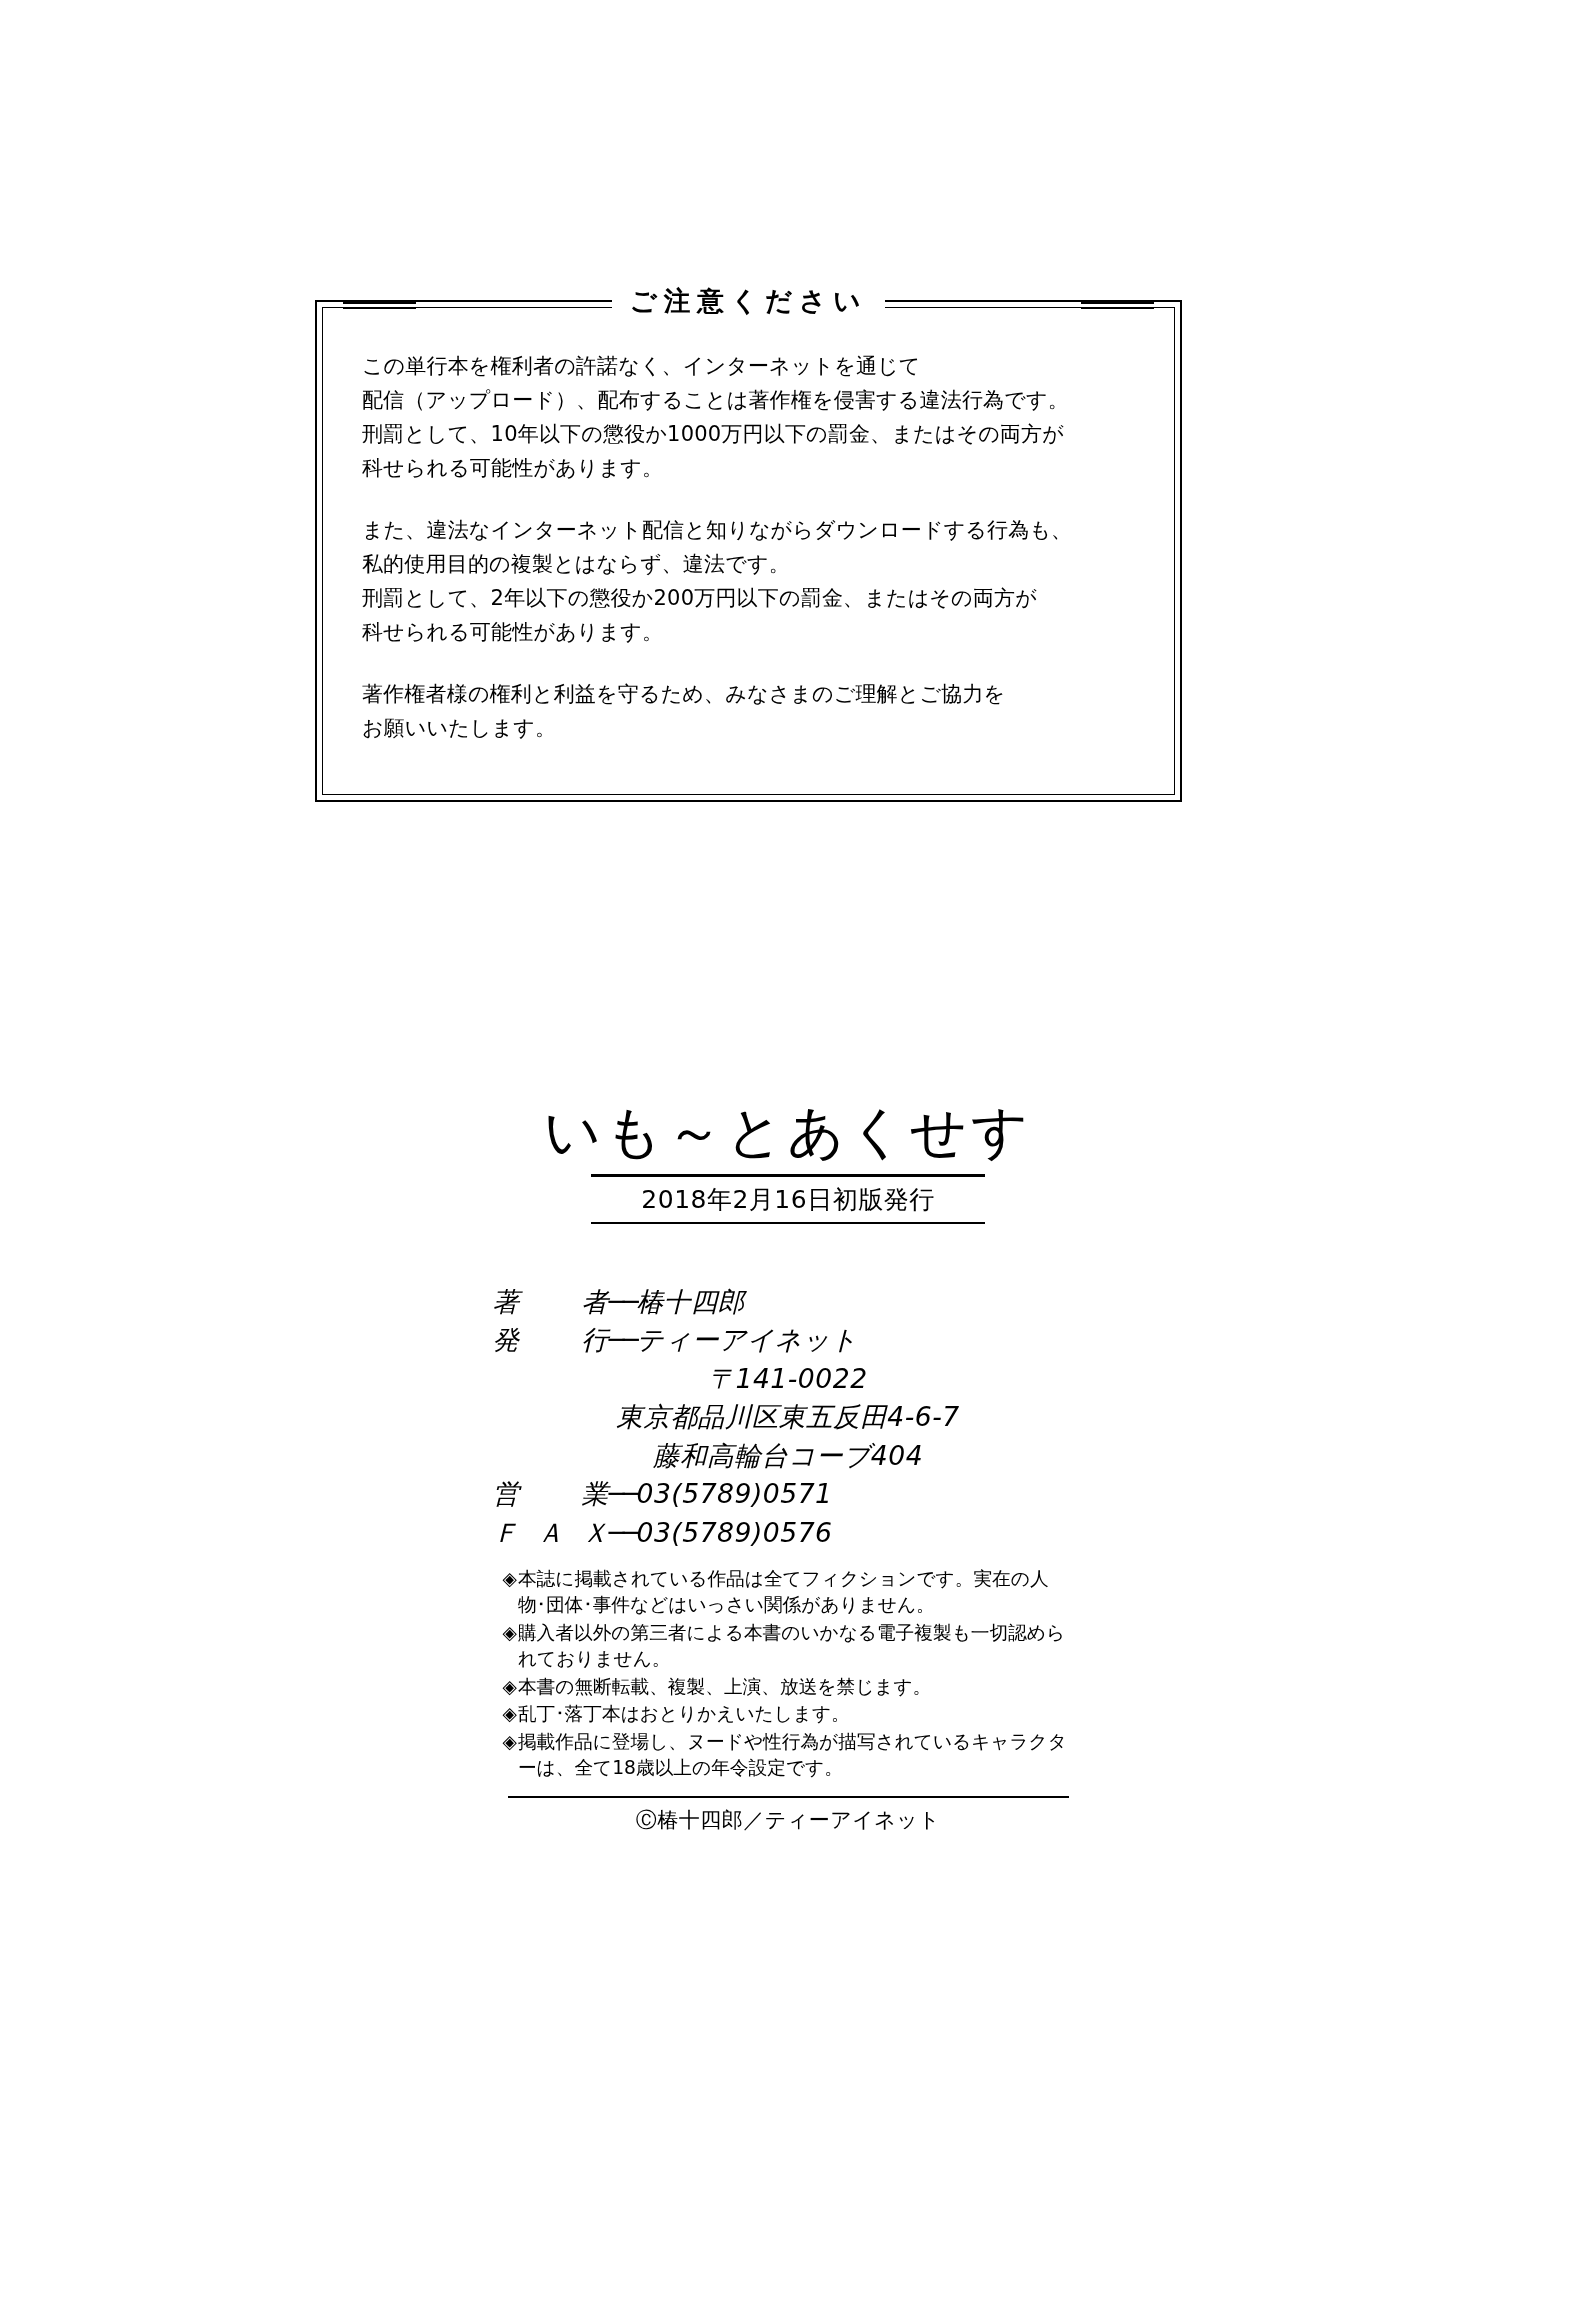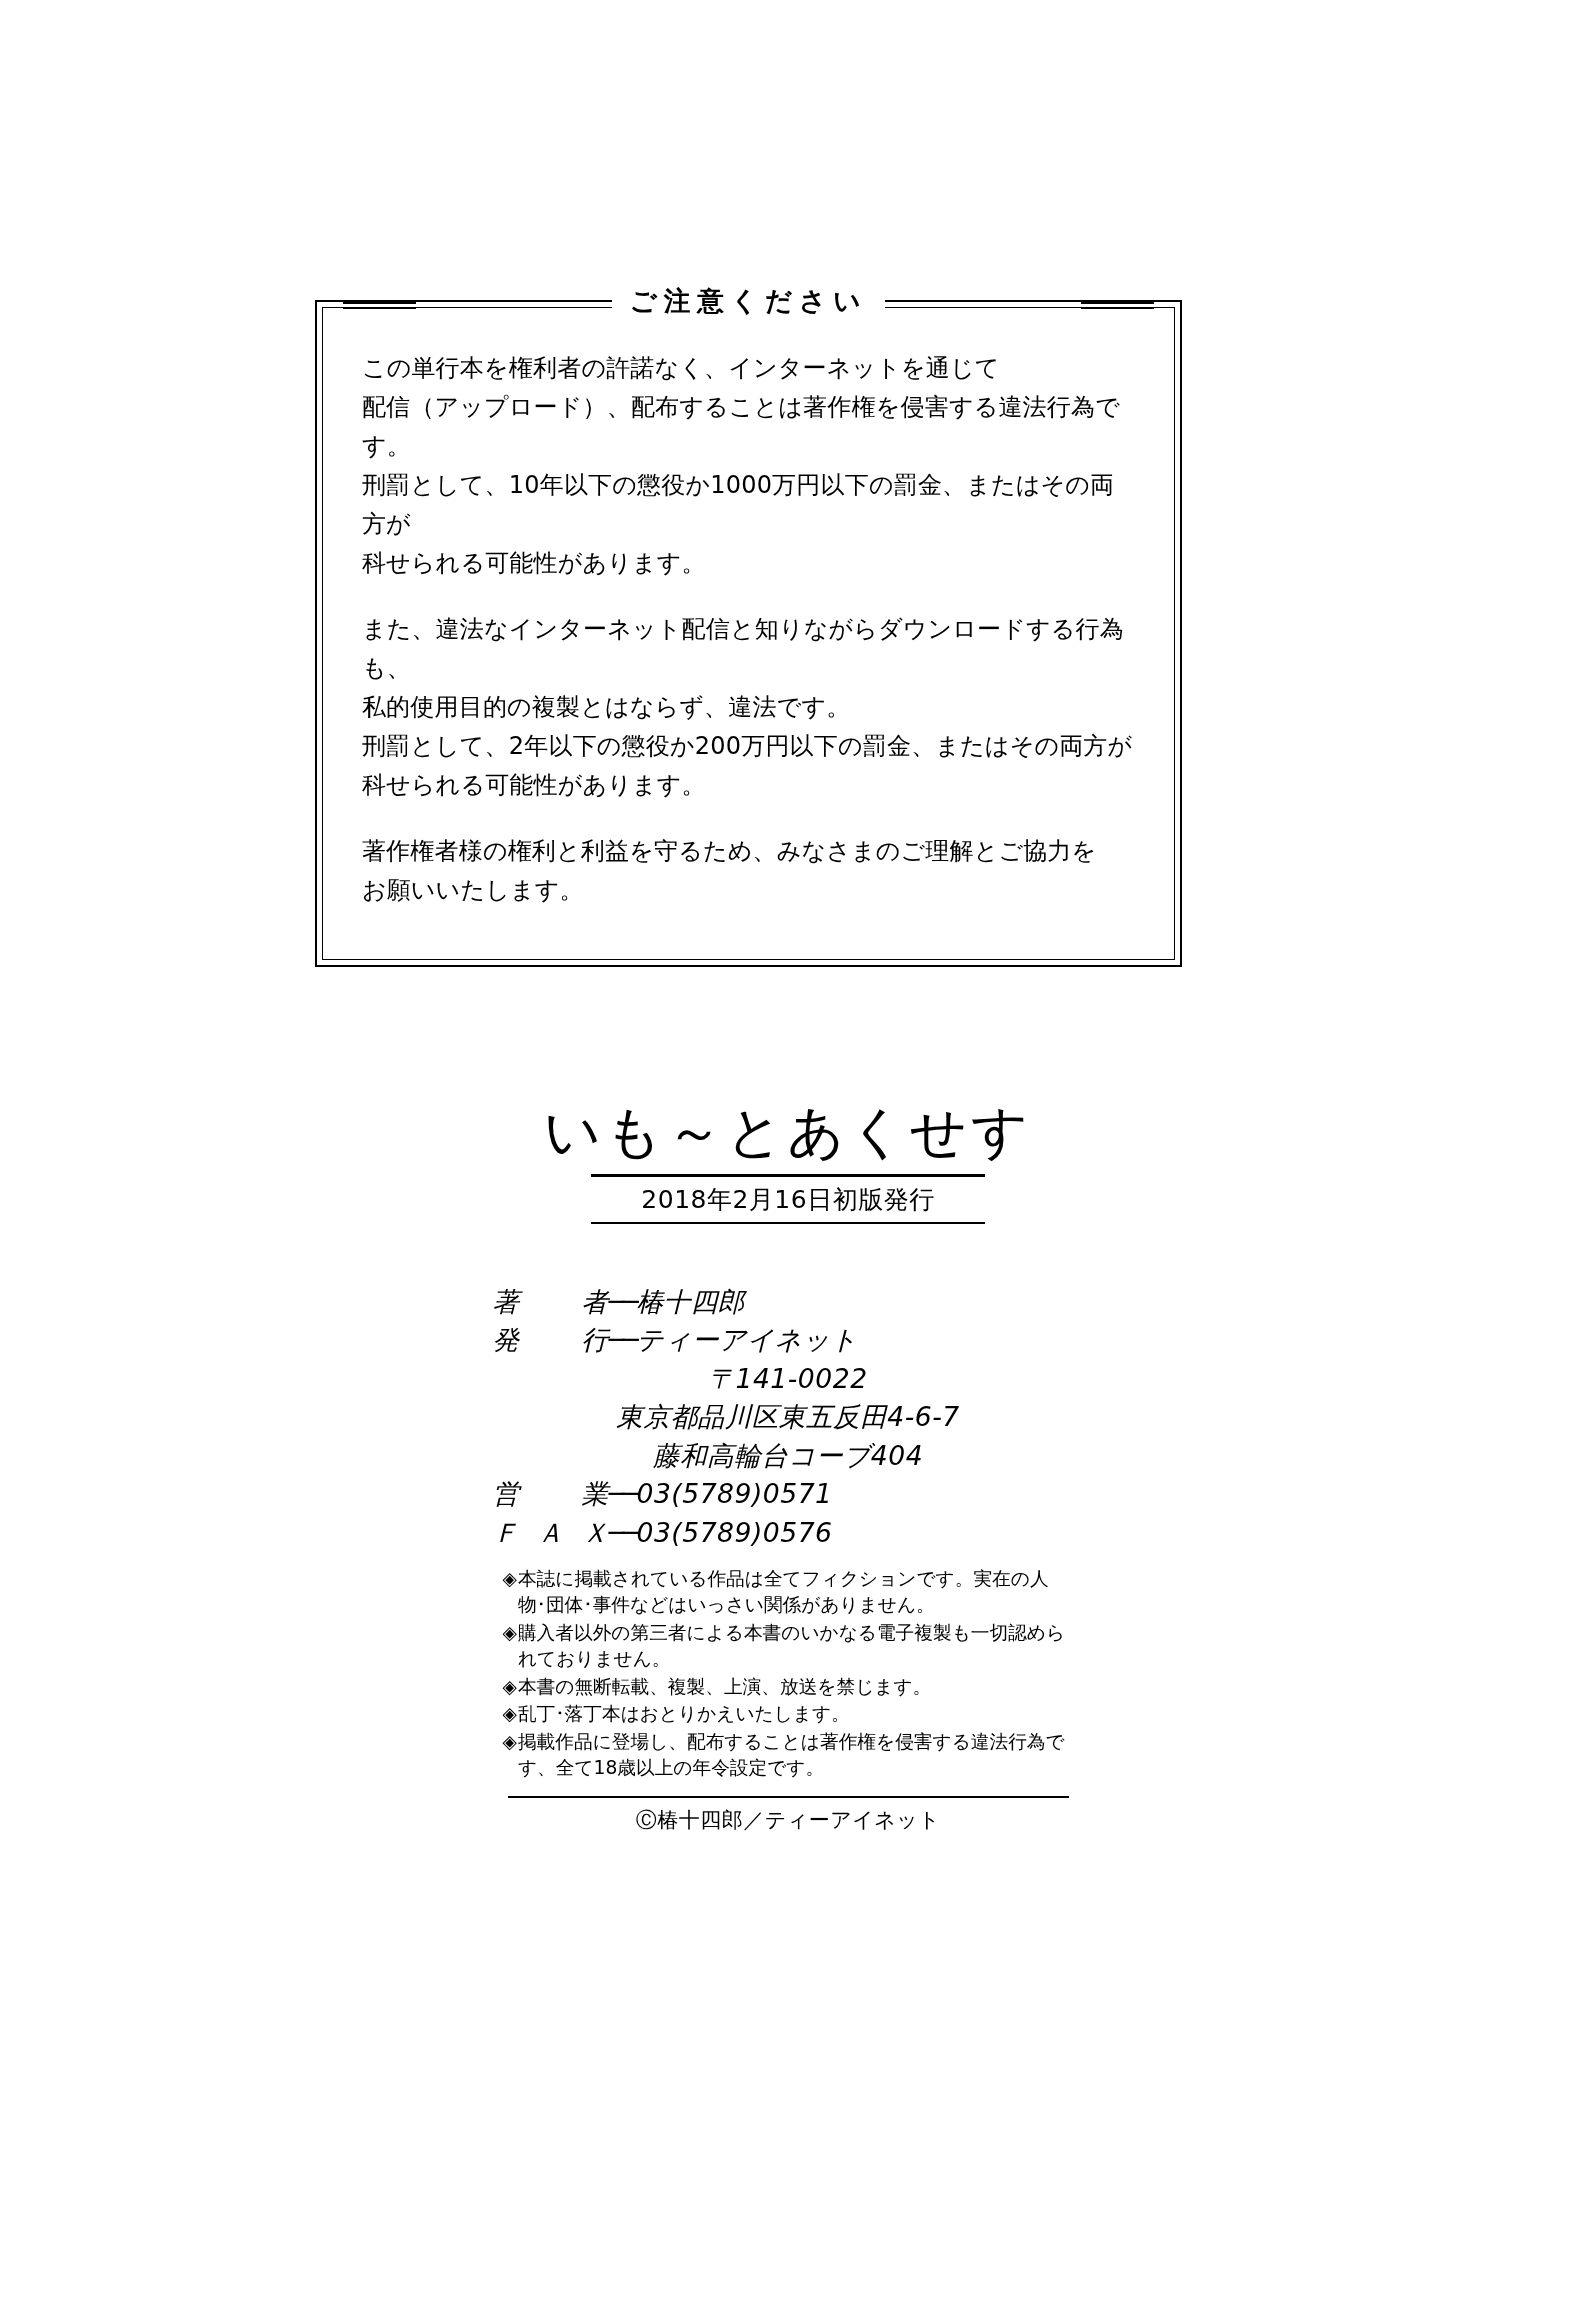--- a/index.html
+++ b/index.html
@@ -71,21 +71,21 @@
     padding: 4.9px;
     margin-top: -23.6px;
   }
   .notice-box-inner {
     border: 1px solid #000;
     padding: 41px 39px 33px 39px;
     box-sizing: border-box;
   }
   .notice-para {
     font-family: "DejaVu Sans", sans-serif;
-    font-size: 24px;
+    font-size: 21px;
     line-height: 1.62;
     margin: 0 0 27.6px 0;
     letter-spacing: 0.2px;
   }
   .notice-para:last-child { margin-bottom: 16px; }
 
   
   .colophon {
     position: absolute;
     left: 0;
@@ -250,21 +250,21 @@
       <div class="note-item">
         <span class="note-mark">◈</span>
         <span class="note-text">本書の無断転載、複製、上演、放送を禁じます。</span>
       </div>
       <div class="note-item">
         <span class="note-mark">◈</span>
         <span class="note-text">乱丁･落丁本はおとりかえいたします。</span>
       </div>
       <div class="note-item">
         <span class="note-mark">◈</span>
-        <span class="note-text">掲載作品に登場し、配布することは著作権を侵害する違法行為です、全て18歳以上の年令設定です。</span>
+        <span class="note-text">掲載作品に登場し、ヌードや性行為が描写されているキャラクターは、全て18歳以上の年令設定です。</span>
       </div>
     </div>
 
     <div class="rule-footer"></div>
     <div class="copyright">Ⓒ椿十四郎／ティーアイネット</div>
   </div>
 
 </div>
 
 

